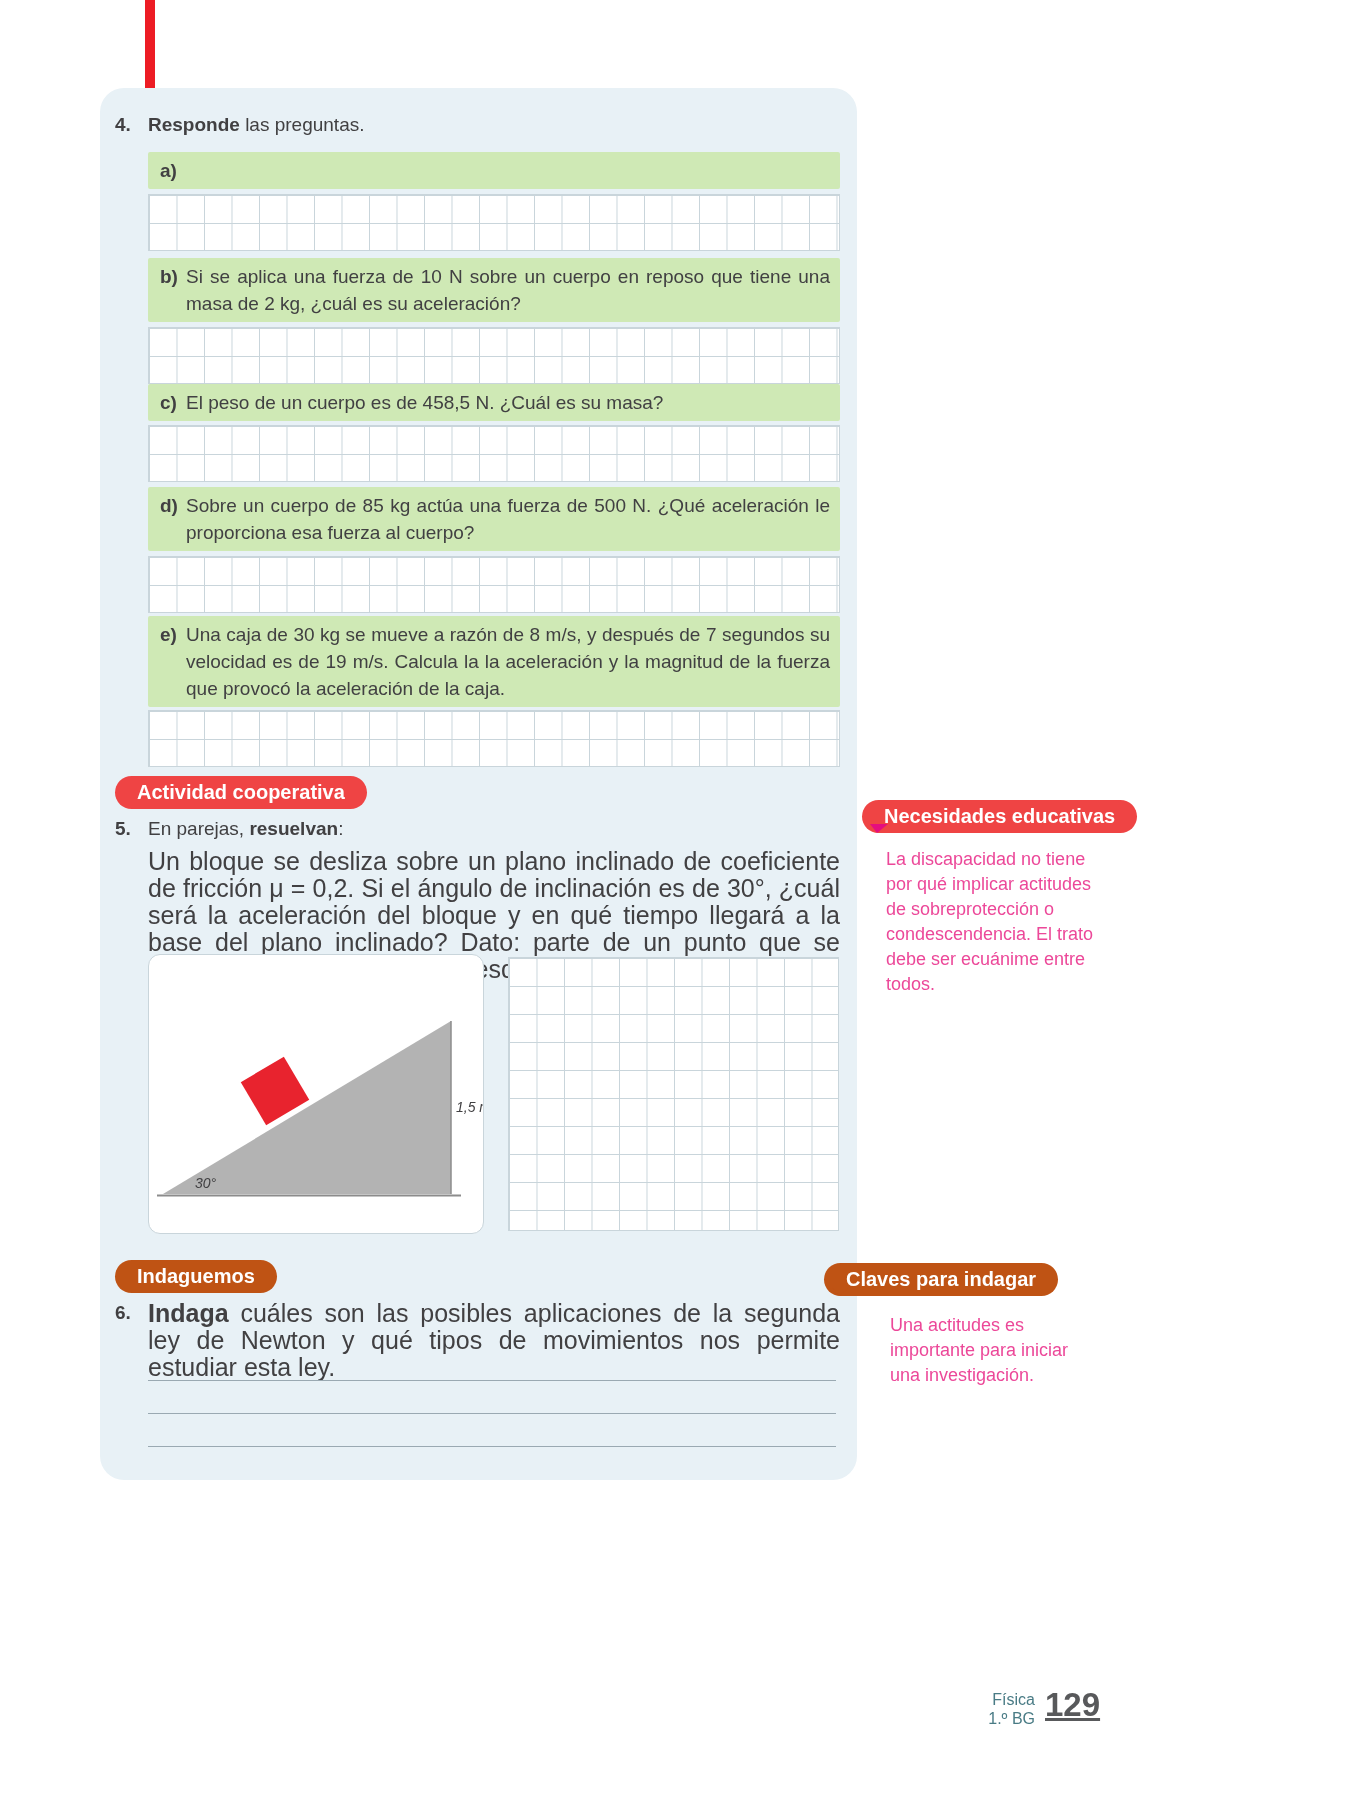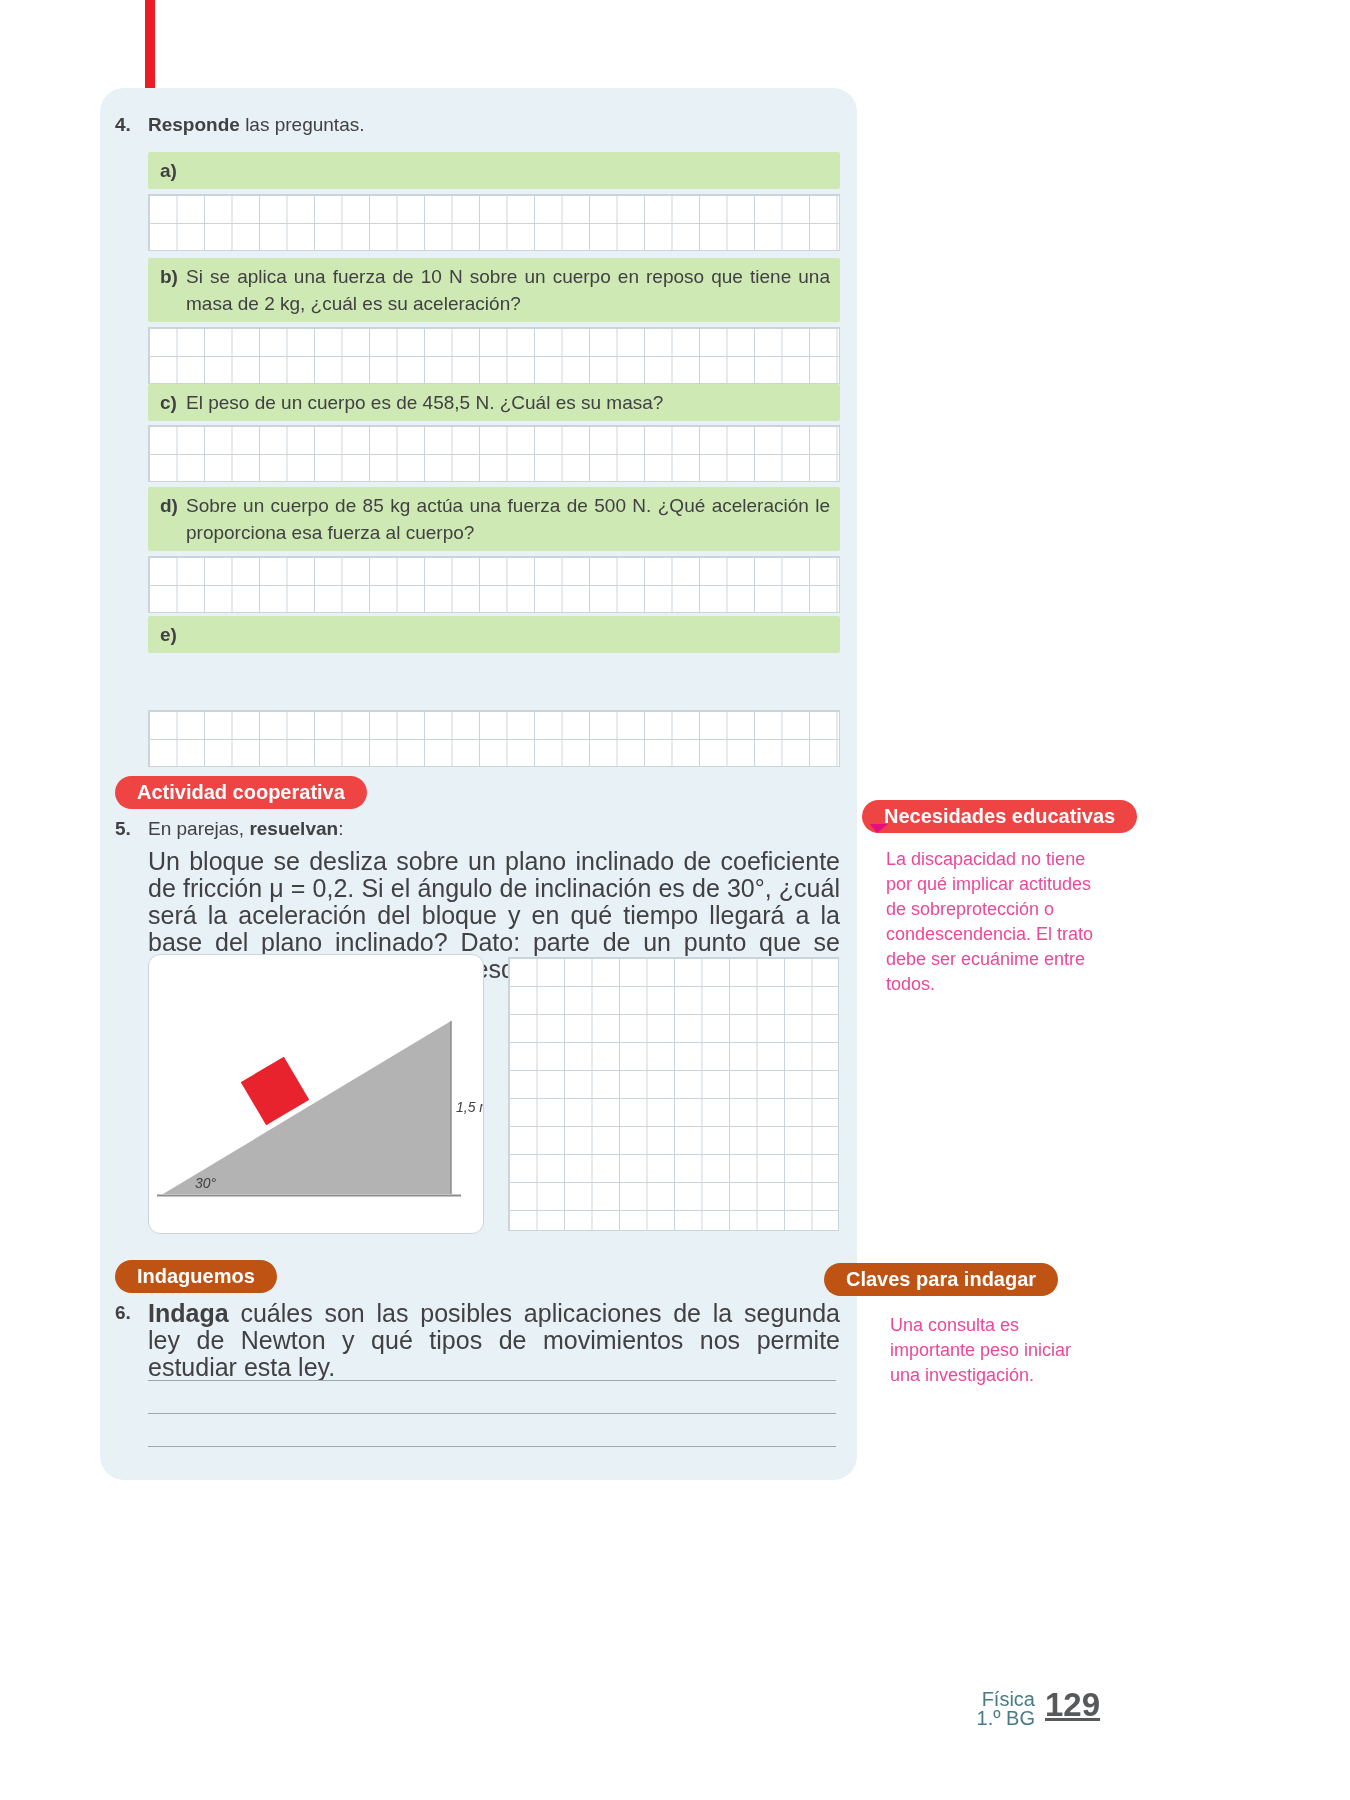--- a/index.html
+++ b/index.html
@@ -40,21 +40,21 @@
   .badge-orange.tail::after { border-top-color:#bf5314; }
 
   .body-text { font-size:25px; line-height:27px; text-align:justify; }
 
   .figure-box { background:#fff; border:1px solid #c9d5db; border-radius:12px; }
 
   .answer-line { border-bottom:1.5px solid #9aa9b2; height:0; }
 
   .side-text { font-size:18px; line-height:25px; color:#ec4899; }
 
-  .footer-label { font-size:20px; line-height:19px; color:#497b85; text-align:right; }
+  .footer-label { font-size:16px; line-height:19px; color:#497b85; text-align:right; }
   .footer-num { font-size:33px; font-weight:bold; color:#58595b; }
 
   svg text { font-family:"Liberation Sans", sans-serif; }
 </style>
 </head>
 <body>
 
 <div class="abs spine"></div>
 
 <div class="abs panel">
@@ -82,20 +82,21 @@
   <div class="abs grid" style="left:48px; top:337px; width:692px; height:57px;"></div>
 
   <div class="abs q-bar" style="left:48px; top:399px; width:692px;">
     <span class="q-label">d)</span>
     <span class="q-text">Sobre un cuerpo de 85 kg actúa una fuerza de 500 N. ¿Qué aceleración le proporciona esa fuerza al cuerpo?</span>
   </div>
   <div class="abs grid" style="left:48px; top:468px; width:692px; height:57px;"></div>
 
   <div class="abs q-bar" style="left:48px; top:528px; width:692px;">
     <span class="q-label">e)</span>
+    <span class="q-text">Una caja de 30 kg se mueve a razón de 8 m/s, y después de 7 segundos su velocidad es de 19 m/s. Calcula la la aceleración y la magnitud de la fuerza que provocó la aceleración de la caja.</span>
   </div>
   <div class="abs grid" style="left:48px; top:622px; width:692px; height:57px;"></div>
 
   <div class="abs" style="left:15px; top:688px;">
     <span class="badge badge-pink">Actividad cooperativa</span>
   </div>
 
   <div class="abs ex-header" style="left:15px; top:728px; width:720px;">
     <span class="ex-num">5.</span>
     <span><span>En parejas, </span><span class="bold">resuelvan</span><span>:</span></span>
@@ -132,19 +133,19 @@
 </div>
 
 <div class="abs" style="left:862px; top:800px;">
   <span class="badge badge-pink tail">Necesidades educativas</span>
 </div>
 <div class="abs side-text" style="left:886px; top:847px; width:222px;">La discapacidad no tiene por qué implicar actitudes de sobreprotección o condescendencia. El trato debe ser ecuánime entre todos.</div>
 
 <div class="abs" style="left:824px; top:1263px;">
   <span class="badge badge-orange tail">Claves para indagar</span>
 </div>
-<div class="abs side-text" style="left:890px; top:1313px; width:212px;">Una consulta es importante peso iniciar una investigación.</div>
+<div class="abs side-text" style="left:890px; top:1313px; width:212px;">Una actitudes es importante para iniciar una investigación.</div>
 
 <div class="abs footer-label" style="left:950px; top:1690px; width:85px;">
   <div>Física</div>
   <div>1.º BG</div>
 </div>
 <div class="abs footer-num" style="left:1045px; top:1686px;text-decoration:underline;">129</div>
 
 </body></html>

